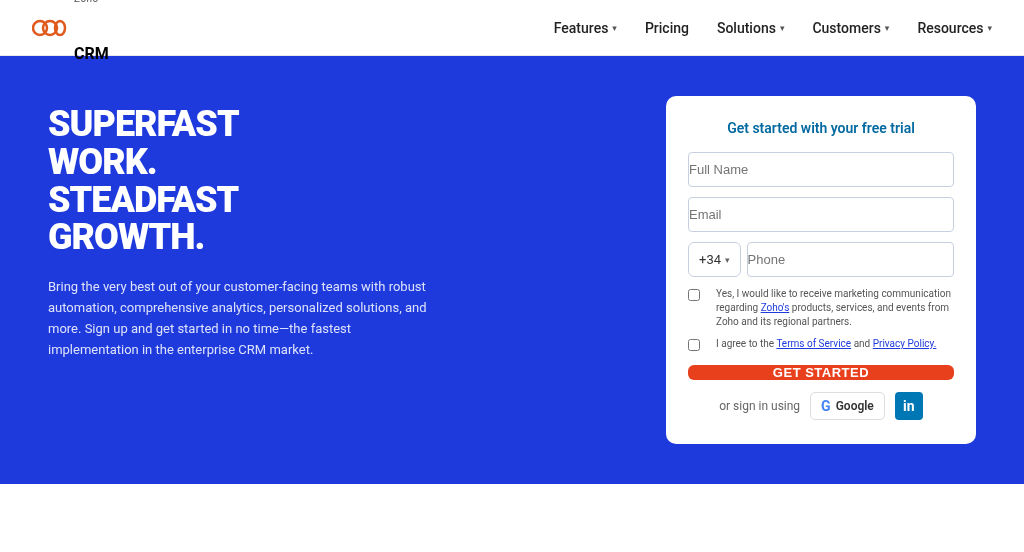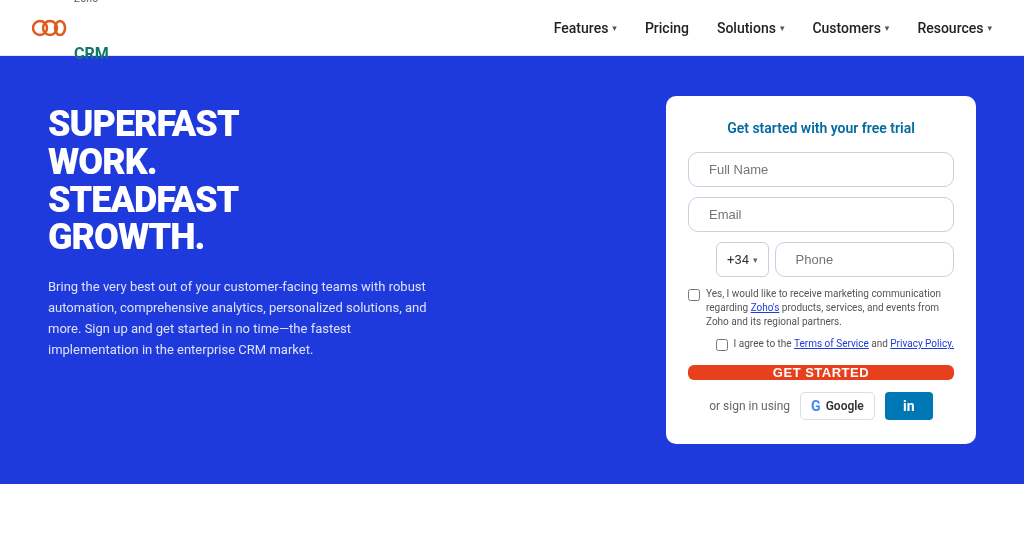--- a/index.html
+++ b/index.html
@@ -33,21 +33,21 @@
       gap: 41px;
     }
     .logo-zoho {
       font-size: 10px;
       color: #555;
       letter-spacing: 0.5px;
     }
     .logo-crm {
       font-size: 16px;
       font-weight: 700;
-      color: #0f766e;
+      color: #000000;
     }
     .nav-links {
       display: flex;
       align-items: center;
       gap: 28px;
       list-style: none;
     }
     .nav-links li a {
       text-decoration: none;
       color: #222;
@@ -104,22 +104,22 @@
       color: #0369a1;
       text-align: center;
       margin-bottom: 16px;
     }
     .form-group {
       margin-bottom: 10px;
     }
     .form-input {
       width: 100%;
       border: 1.5px solid #c8d0e0;
-      border-radius: 10px;
-      padding: 9px 20px;
+      border-radius: 4px;
+      padding: 9px 0;
       font-size: 13px;
       color: #888;
       outline: none;
       background: #fff;
       position: relative;
     }
     .input-wrapper {
       position: relative;
     }
     .input-wrapper .eye-icon {
@@ -140,37 +140,35 @@
       align-items: center;
       border: 1.5px solid #c8d0e0;
       border-radius: 6px;
       padding: 8px 10px;
       font-size: 13px;
       color: #333;
       gap: 4px;
       cursor: pointer;
       white-space: nowrap;
       background: #fff;
-      margin-left: 28px;
     }
     .phone-prefix .flag-arrow { font-size: 9px; color: #666; }
     .phone-input { flex: 1; }
     .geo-notice {
       font-size: 10.5px;
       color: #555;
       margin: 8px 0;
       line-height: 1.5;
     }
     .geo-notice strong { font-weight: 700; }
     .checkbox-row {
       display: flex;
       align-items: flex-start;
-      gap: 6px;
+      gap: 16px;
       margin-bottom: 8px;
-      justify-content: flex-end;
     }
     .checkbox-row input[type="checkbox"] {
       margin-top: 2px;
       width: 12px;
       height: 12px;
       flex-shrink: 0;
       cursor: pointer;
     }
     .checkbox-label {
       font-size: 10px;
@@ -212,21 +210,21 @@
       font-size: 12px;
       font-weight: 600;
       color: #333;
     }
     .google-g {
       font-size: 14px;
       font-weight: 700;
       color: #4285f4;
     }
     .linkedin-icon {
-      width: 48px;
+      width: 28px;
       height: 28px;
       background: #0077b5;
       border-radius: 4px;
       display: flex;
       align-items: center;
       justify-content: center;
       color: #fff;
       font-size: 14px;
       font-weight: 700;
     }

